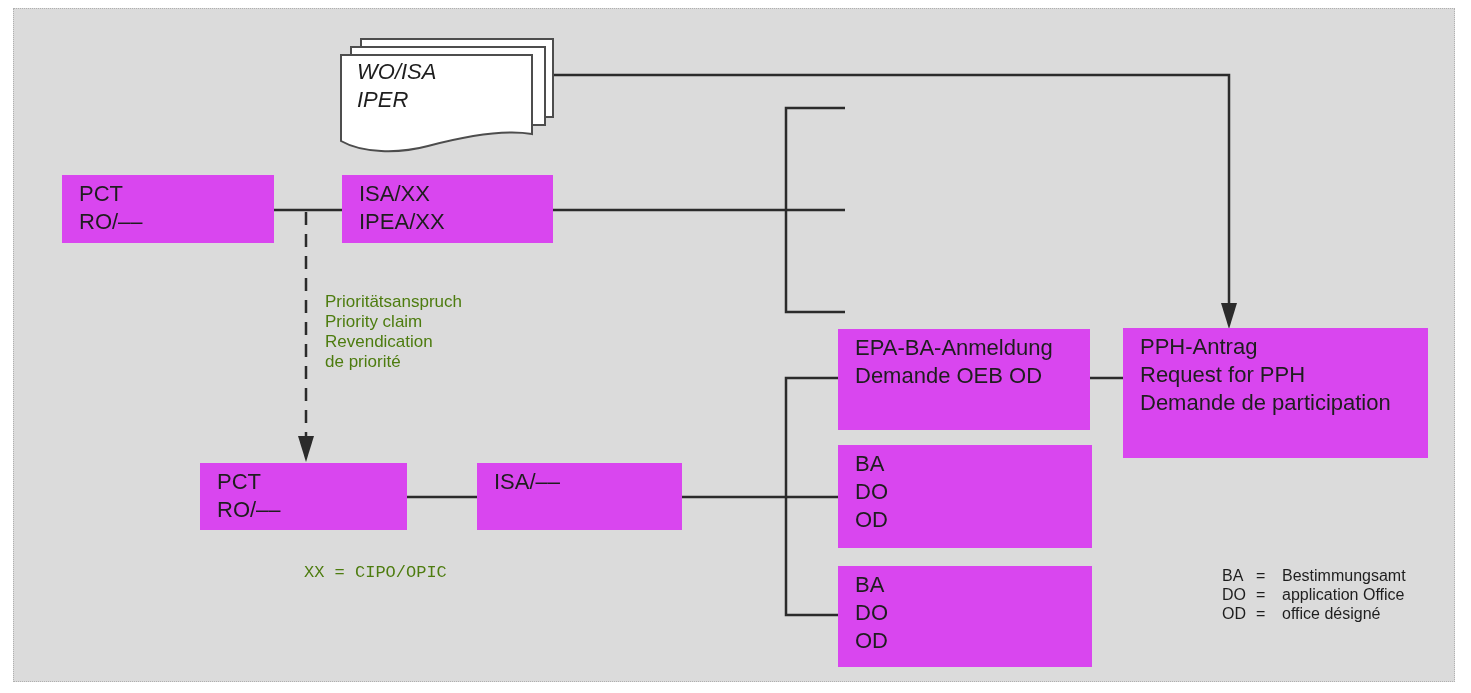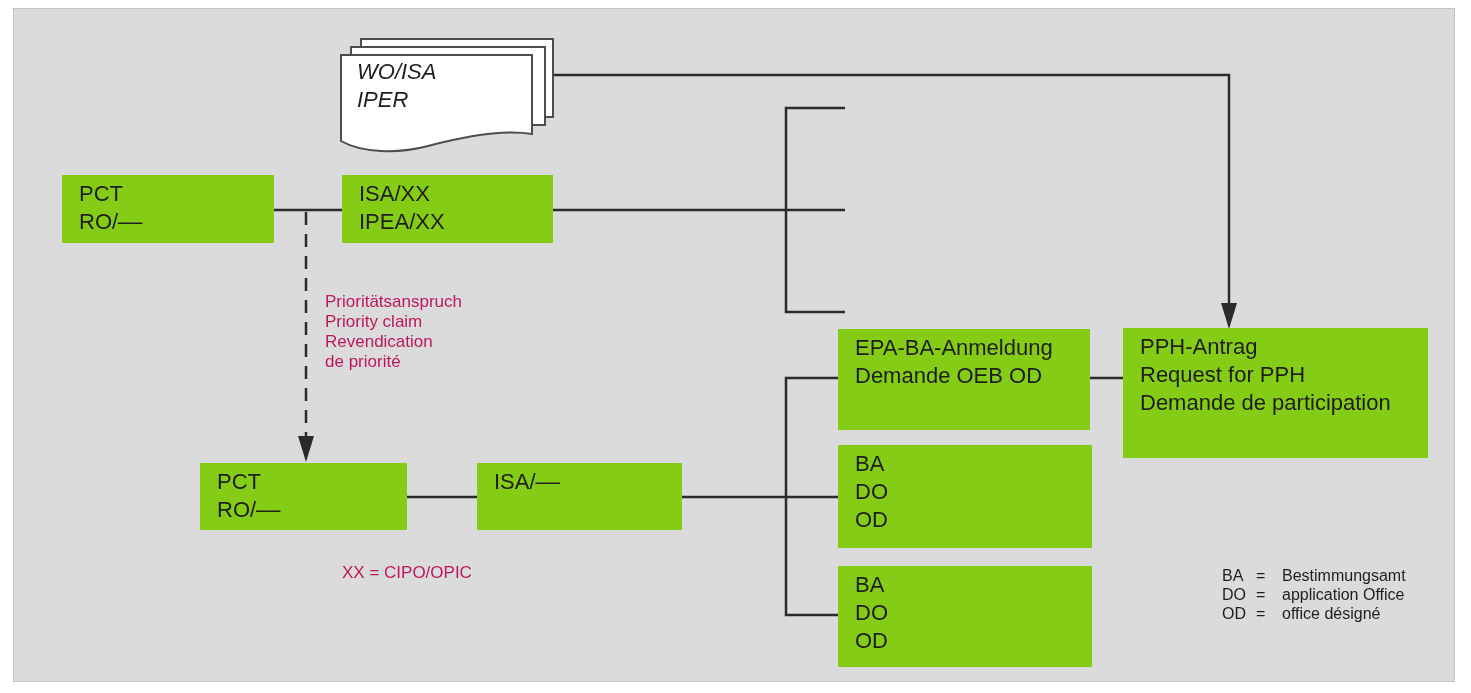--- a/index.html
+++ b/index.html
@@ -13,43 +13,43 @@
   .panel{
     position:absolute;
     left:13px;top:8px;width:1442px;height:674px;
     background:#dbdbdb;
     border:1px dotted #b0b0b0;
     box-sizing:border-box;
   }
   svg.wires{position:absolute;left:0;top:0;width:1471px;height:693px;}
   .node{
     position:absolute;
-    background:#84cc16;
+    background:#d946ef;
     box-sizing:border-box;
     padding:5px 10px 4px 17px;
     font-size:22px;
     line-height:28px;
     white-space:nowrap;
   }
   .node .ln{display:block;}
   .doc-label{
     position:absolute;
     left:357px;top:58px;
     font-size:22px;line-height:28px;font-style:italic;
   }
   .doc-label .ln{display:block;}
   .anno{
     position:absolute;
     font-size:17px;
     line-height:20px;
-    color:#be185d;
+    color:#4d7c0f;
   }
   .anno .ln{display:block;}
   .anno-priority{left:325px;top:292px;}
-  .anno-xx{left:342px;top:563px;font-size:17px;line-height:20px;}
+  .anno-xx{left:304px;top:563px;font-size:17px;line-height:20px;font-family:Liberation Mono, monospace;}
   .legend{
     position:absolute;
     left:1222px;top:566px;
     font-size:16px;line-height:19px;
   }
   .legend-row{display:flex;}
   .legend-abbr{width:34px;}
   .legend-eq{width:26px;text-align:left;}
 </style>
 </head>

